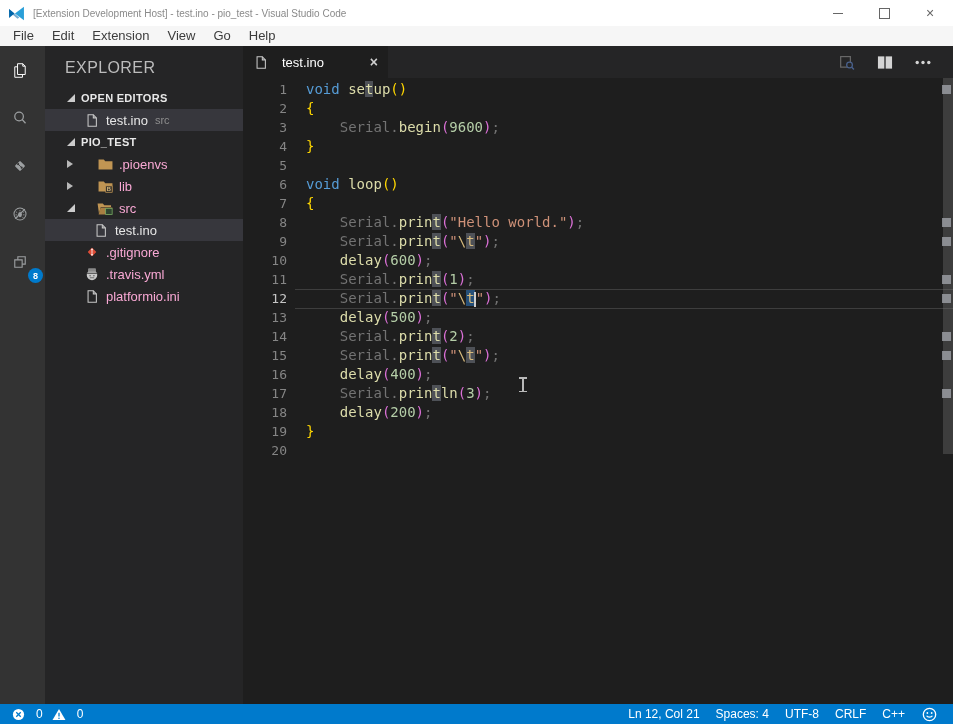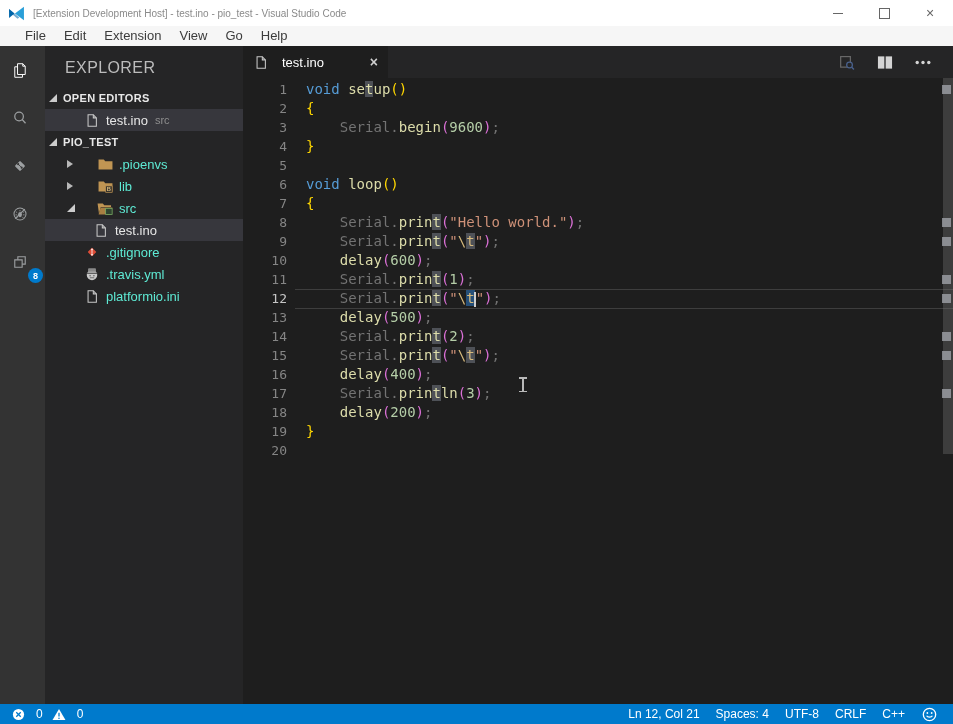--- a/index.html
+++ b/index.html
@@ -13,37 +13,37 @@
   .logo{margin-left:8px;display:flex;align-items:center;}
   .title-text{margin-left:8px;font-size:10px;color:#8a8a8a;white-space:nowrap;}
   .win-controls{position:absolute;right:0;top:0;height:26px;display:flex;}
   .win-btn{width:46px;height:26px;display:flex;align-items:center;justify-content:center;
            color:#666;font-size:14px;}
   .minbar{width:10px;height:1px;background:#666;display:block;}
   .maxbox{width:9px;height:9px;border:1px solid #666;display:block;}
 
   
   .menubar{position:absolute;top:26px;left:0;right:0;height:20px;background:#f6f6f6;
-           display:flex;align-items:flex-start;padding-left:16px;}
+           display:flex;align-items:flex-start;padding-left:4px;}
   .menu-item{font-size:13px;color:#3c3c3c;padding:0 9px;line-height:20px;}
 
   
   .main{position:absolute;top:46px;left:0;right:0;bottom:20px;}
 
   .activitybar{position:absolute;left:0;top:0;bottom:0;width:45px;background:#333333;}
   .ab-item{height:48px;display:flex;align-items:center;justify-content:center;position:relative;}
   .ab-badge{position:absolute;right:2px;bottom:3px;min-width:15px;height:15px;border-radius:50%;
             background:#007acc;color:#fff;font-size:9px;display:flex;align-items:center;
             justify-content:center;font-weight:bold;}
 
   .sidebar{position:absolute;left:45px;top:0;bottom:0;width:198px;background:#252526;color:#cccccc;}
   .sb-title{padding:13px 0 10px 20px;font-size:16px;color:#bcbcbc;letter-spacing:0.4px;}
-  .row{height:22px;display:flex;align-items:center;font-size:13px;color:#5eead4;}
+  .row{height:22px;display:flex;align-items:center;font-size:13px;color:#f9a8d4;}
   .row.selected{background:#37373d;color:#e7e7e7;}
-  .row.section{padding-left:4px;font-size:11px;font-weight:bold;color:#e8e8e8;}
+  .row.section{padding-left:22px;font-size:11px;font-weight:bold;color:#e8e8e8;}
   .row.section .lbl{margin-left:6px;letter-spacing:0.3px;}
   .row.folder{padding-left:22px;}
   .row.openfile,.row.rootfile{padding-left:39px;}
   .row.nestedfile{padding-left:48px;}
   .tw{width:0;height:0;display:inline-block;flex:none;}
   .tw.col{border-style:solid;border-width:4px 0 4px 6px;border-color:transparent transparent transparent #b8b8b8;}
   .tw.exp{border-style:solid;border-width:0 0 8px 8px;border-color:transparent transparent #cccccc transparent;}
   .row.folder .twslot{width:30px;flex:none;display:flex;align-items:center;}
   .fic{width:16px;height:16px;flex:none;margin-right:6px;display:flex;align-items:center;justify-content:center;}
   .detail{margin-left:7px;font-size:11px;color:#8e8e8e;}

